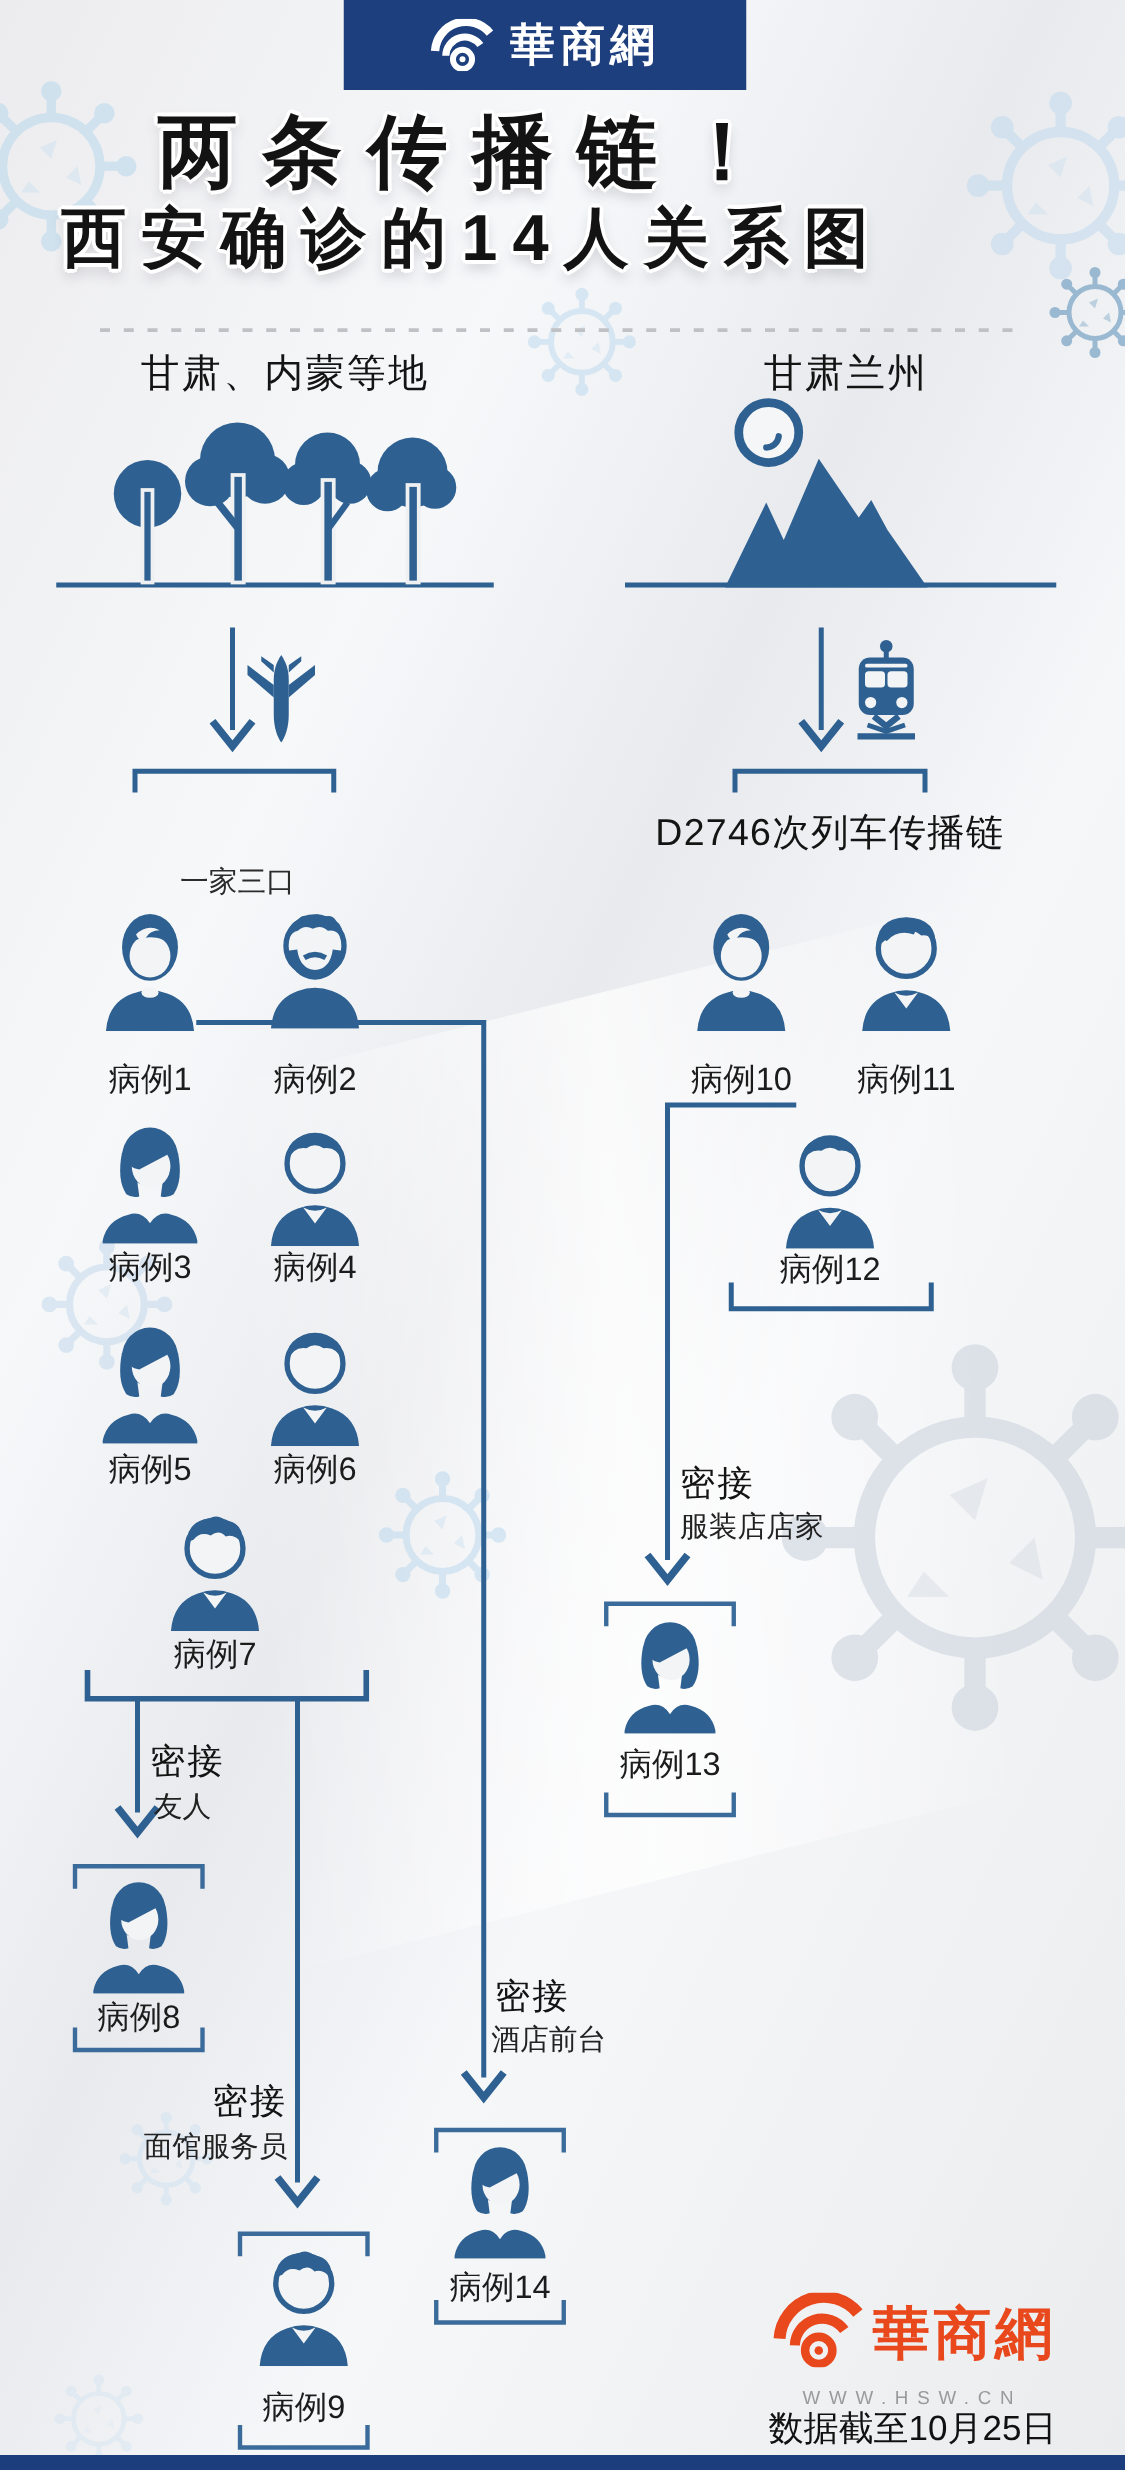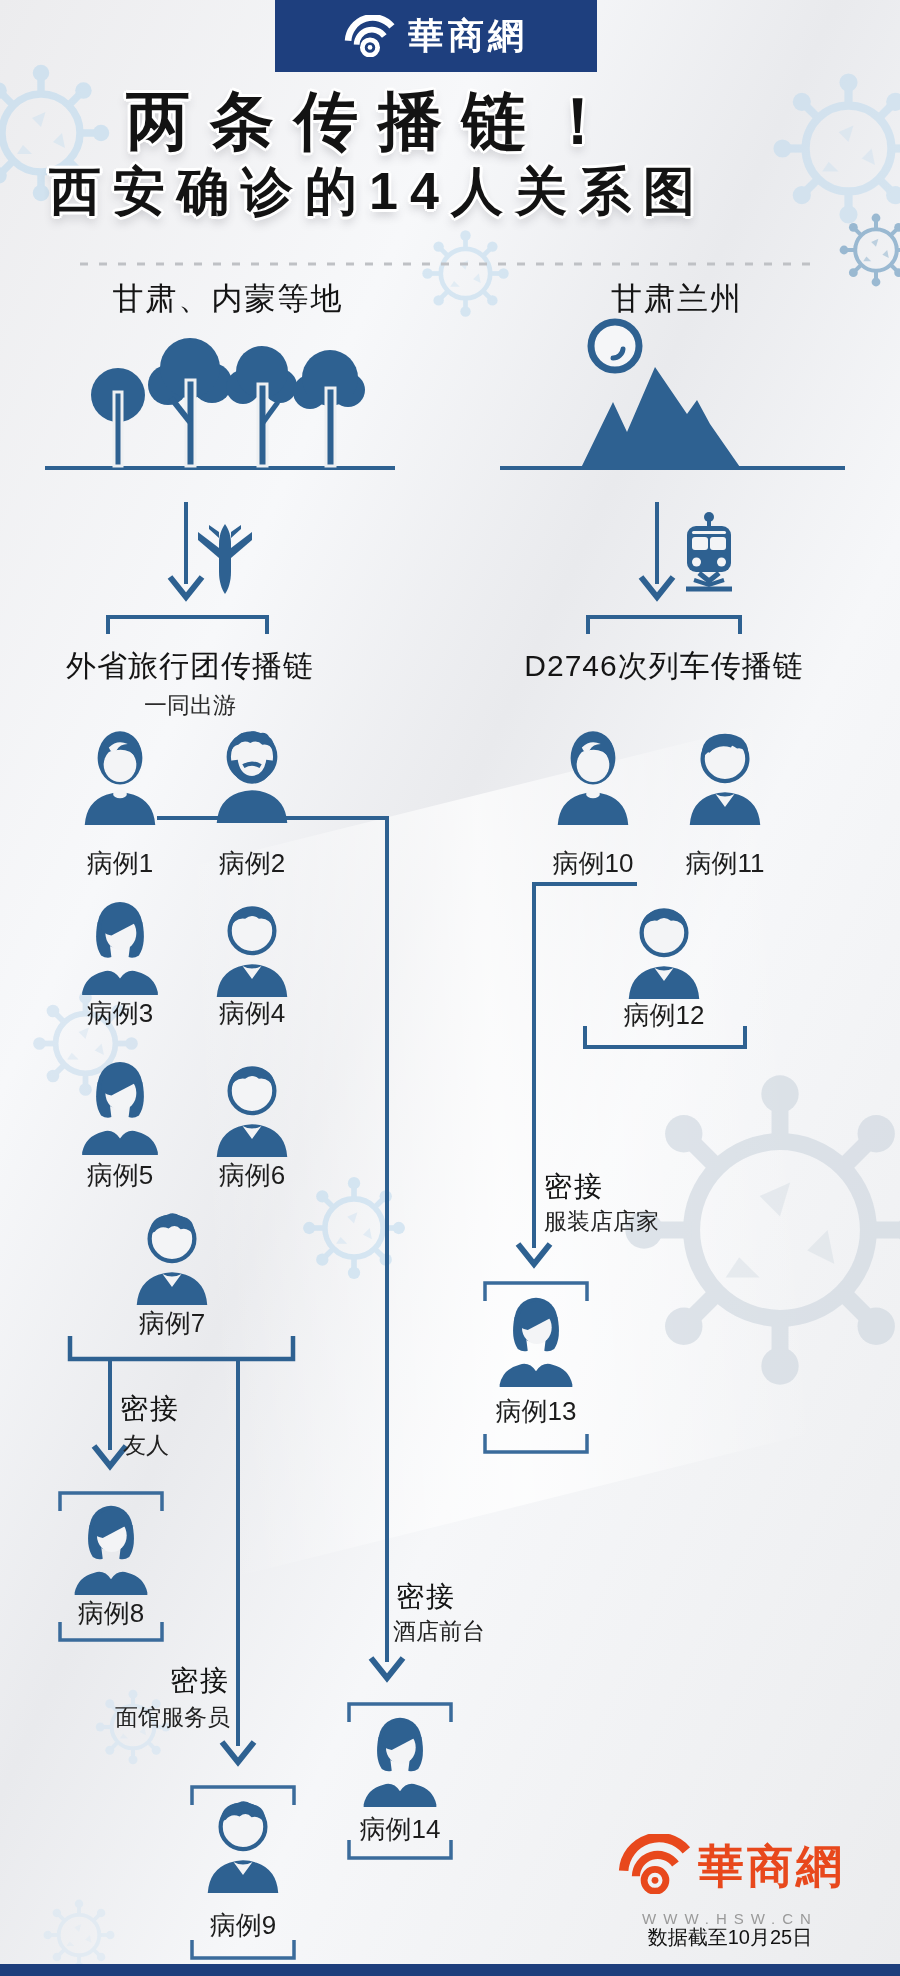--- a/index.html
+++ b/index.html
@@ -24,21 +24,21 @@
   .t2{font-size:52px;letter-spacing:12px;}
   .disp{font-weight:400;color:#141414;}
   .region{width:360px;text-align:center;font-size:31px;letter-spacing:2px;}
   .chain-title{width:380px;text-align:center;font-size:30px;letter-spacing:1px;}
   .chain-sub{width:380px;text-align:center;font-size:23px;color:#2b2b2b;}
   .lbl{width:120px;text-align:center;font-size:26px;color:#1c1c1c;}
   .mi-tag{font-size:28px;letter-spacing:2px;}
   .mi-via{font-size:23px;color:#222;}
   .ralign{text-align:right;}
   .url{font-size:15px;letter-spacing:7px;color:#9a9a9a;text-align:center;width:240px;margin-top:12px;}
-  .note{font-size:20px;color:#111;text-align:center;width:300px;font-weight:500;}
+  .note{font-size:28px;color:#111;text-align:center;width:300px;font-weight:500;}
   .footer-logo-text{color:#e8481c;font-size:46px;font-weight:bold;font-family:"Liberation Serif","DejaVu Serif",serif;letter-spacing:3px;}
   .bottombar{background:#1d3e7c;}
   svg{display:block;}
 </style>
 </head>
 <body>
 
 <div id="canvas">
 
   <div class="sheen"></div>
@@ -253,22 +253,21 @@
     <rect x="8" y="19" width="34" height="3" rx="1.5" fill="#f3f4f6"></rect>
     <rect x="8" y="25" width="16" height="13" rx="3" fill="#f3f4f6"></rect>
     <rect x="26" y="25" width="16" height="13" rx="3" fill="#f3f4f6"></rect>
     <circle cx="12.5" cy="50" r="4.5" fill="#f3f4f6"></circle>
       <circle cx="37.5" cy="50" r="4.5" fill="#f3f4f6"></circle>
     <path d="M15 61 L25 69 L35 61" stroke="#2e6191" stroke-width="5" fill="none"></path>
     <path d="M10 68 L25 73 L40 68" stroke="#2e6191" stroke-width="4" fill="none"></path>
     <path d="M2 77 H48" stroke="#2e6191" stroke-width="5" fill="none"></path>
   </svg>
 
-  <div class="abs disp chain-title" style="left:0px;top:646px">外省旅行团传播链</div>
-  <div class="abs chain-sub" style="left:0px;top:690px">一同出游</div>
+  <div class="abs chain-sub" style="left:0px;top:690px">一家三口</div>
   <div class="abs disp chain-title" style="left:474px;top:646px">D2746次列车传播链</div>
 
   <svg class="abs" style="left:77px;top:726px" width="86" height="99" viewBox="0 0 100 115">
       <use href="#av-fa"></use>
     </svg>
   <svg class="abs" style="left:209px;top:724px" width="86" height="99" viewBox="0 0 100 115">
       <use href="#av-mbd"></use>
     </svg>
   <div class="abs lbl" style="left:60px;top:846px">病例1</div>
   <div class="abs lbl" style="left:192px;top:846px">病例2</div>

